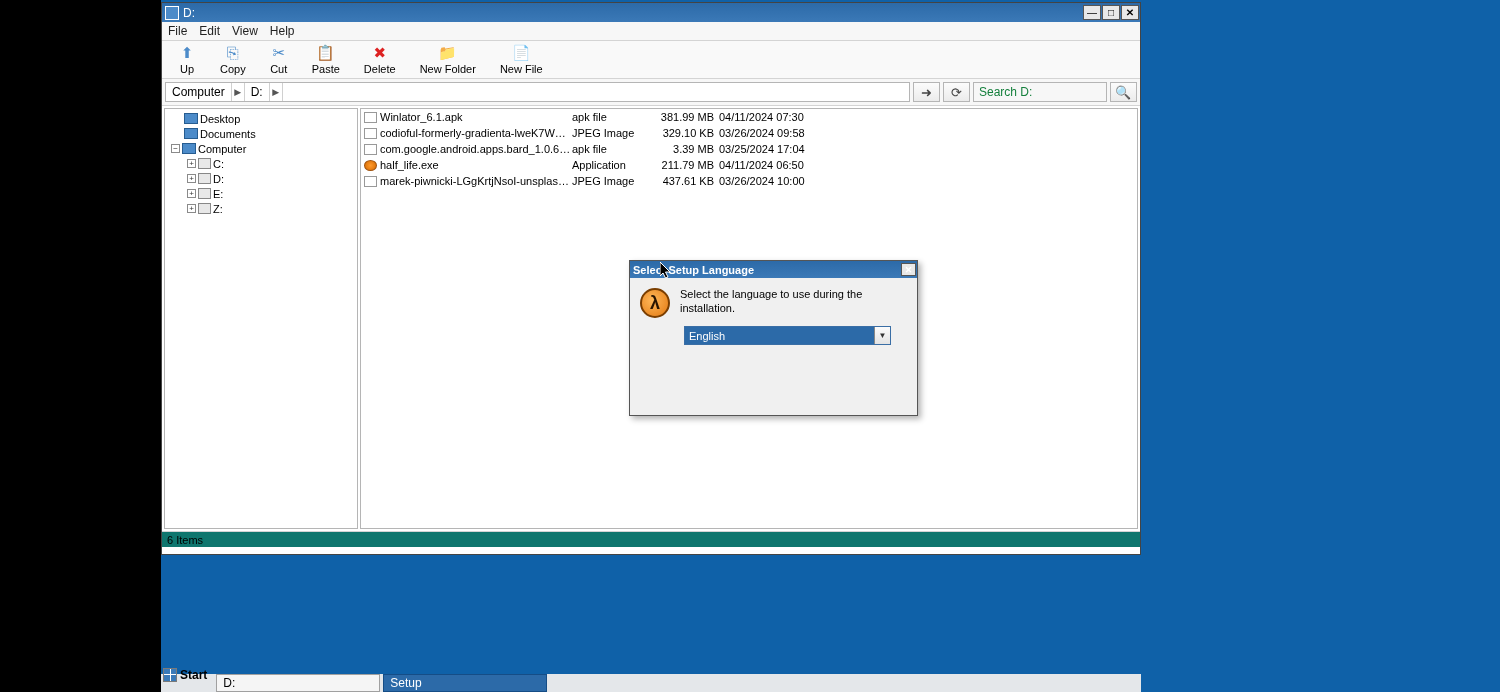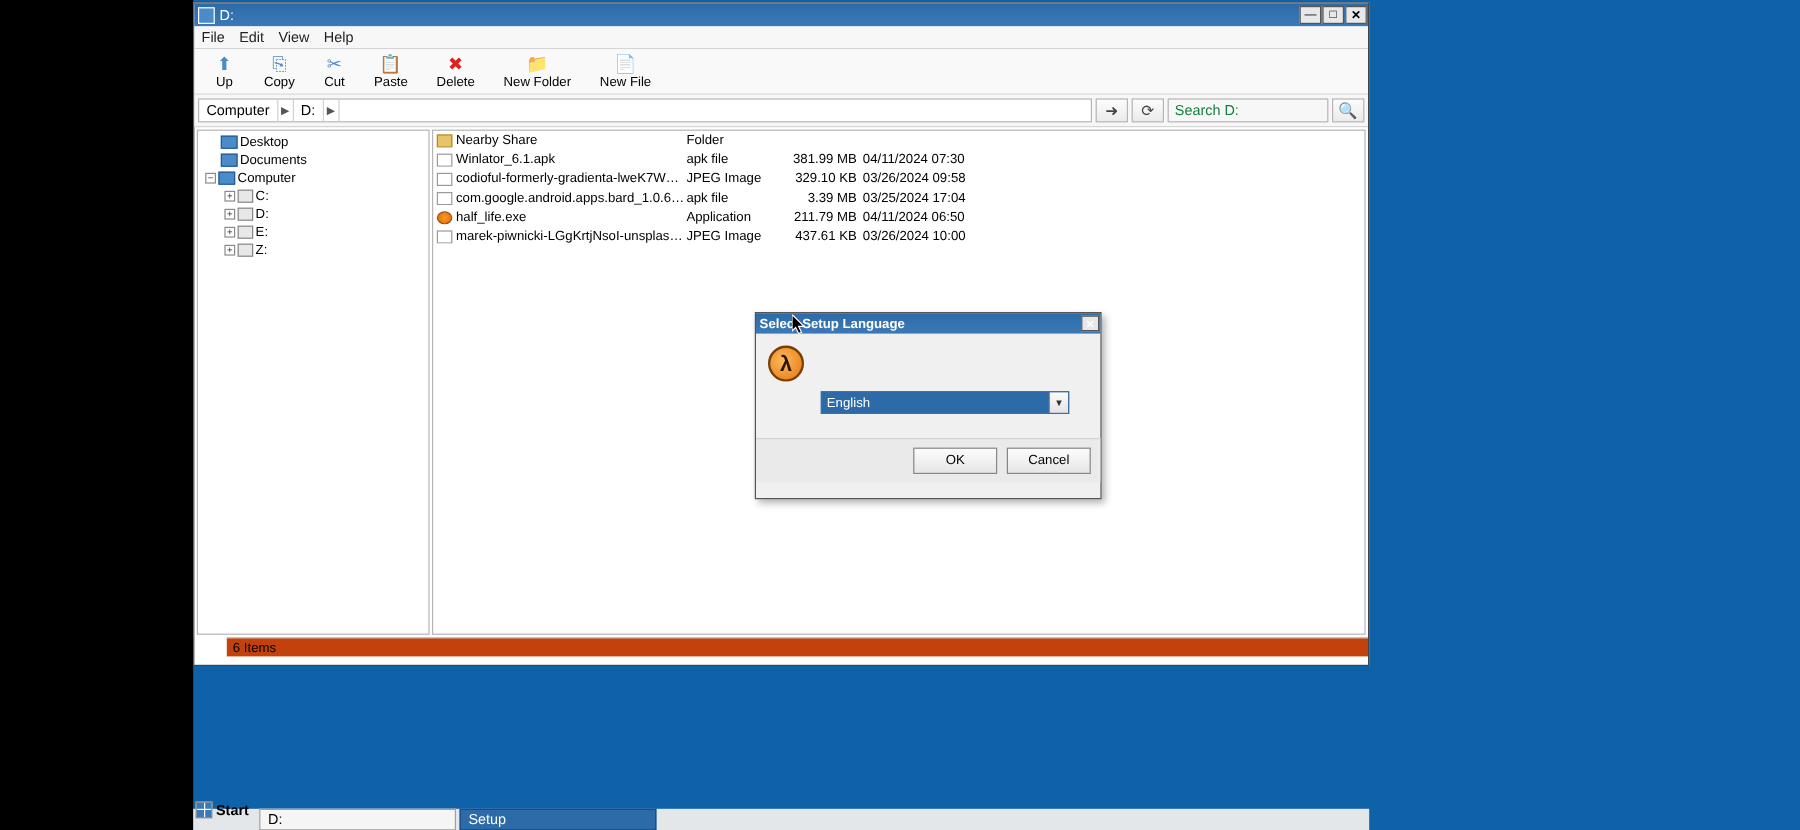--- a/index.html
+++ b/index.html
@@ -53,21 +53,21 @@
 .list-body { }
 .row { display: flex; height: 16px; align-items: center; font-size: 11px; }
 .row .cell { display: flex; align-items: center; overflow: hidden; white-space: nowrap; }
 .row .cname { padding-left: 3px; gap: 3px; }
 .row .csize { justify-content: flex-end; padding-right: 5px; }
 .fico { width: 13px; height: 11px; flex-shrink: 0; }
 .fico.folder { background: #e9c36c; border: 1px solid #b18c2e; }
 .fico.file { background: #fff; border: 1px solid #999; }
 .fico.app { background: radial-gradient(circle,#ff9a2c,#d66a00); border-radius: 50%; border: 1px solid #a0510b; }
 
-.status { height: 16px; border-top: 1px solid #d4d4d4; background: #c2410c; display: flex; align-items: center; padding-left: 5px; font-size: 11px; margin-left: 27px; }
+.status { height: 16px; border-top: 1px solid #d4d4d4; background: #0f766e; display: flex; align-items: center; padding-left: 5px; font-size: 11px; }
 
 .dialog { position: absolute; left: 629px; top: 260px; width: 289px; height: 156px; background: #f0f0f0; border: 1px solid #555; box-shadow: 3px 3px 6px rgba(0,0,0,.3); }
 .dialog .titlebar { height: 17px; background: linear-gradient(to bottom,#2c6aa8,#3b79b7); font-weight: bold; font-size: 11px; }
 .dialog .dclose { width: 15px; height: 13px; background: #e8e8e8; border: 1px solid #555; display: flex; align-items: center; justify-content: center; font-size: 9px; font-weight: bold; margin-right: 1px; }
 .dbody { padding: 10px 14px 6px 10px; display: flex; gap: 10px; }
 .dicon { width: 30px; height: 30px; border-radius: 50%; background: radial-gradient(circle at 40% 40%,#ffb85a,#e27810); border: 2px solid #7a3e00; display: flex; align-items: center; justify-content: center; color: #2a1400; font-weight: bold; font-size: 18px; flex-shrink: 0; }
 .dtext { font-size: 11px; line-height: 1.25; }
 .dselect { margin: 2px 26px 0 54px; height: 19px; border: 1px solid #3a6ea5; background: #2c6aa8; color: #fff; display: flex; align-items: center; padding-left: 4px; font-size: 11px; position: relative; }
 .dselect .arrow { position: absolute; right: 0; top: 0; width: 16px; height: 17px; background: linear-gradient(#fcfcfc,#e3e3e3); border-left: 1px solid #888; display: flex; align-items: center; justify-content: center; color: #333; font-size: 8px; }
 .dbtns { border-top: 1px solid #d4d4d4; margin-top: 20px; height: 37px; display: flex; align-items: center; justify-content: flex-end; gap: 8px; padding-right: 8px; background: #eaeaea; }
@@ -179,29 +179,20 @@
           <span class="tog">+</span>
           <span class="dic"></span>
           <span>Z:</span>
         </div>
     </div>
 
     <div class="list">
       <div class="list-body" id="list-body">
           <div class="row">
             <div class="cell cname">
-              <span class="fico folder"></span>
-              <span>Nearby Share</span>
-            </div>
-            <div class="cell ctype">Folder</div>
-            <div class="cell csize"></div>
-            <div class="cell cdate"></div>
-          </div>
-          <div class="row">
-            <div class="cell cname">
               <span class="fico file"></span>
               <span>Winlator_6.1.apk</span>
             </div>
             <div class="cell ctype">apk file</div>
             <div class="cell csize">381.99 MB</div>
             <div class="cell cdate">04/11/2024 07:30</div>
           </div>
           <div class="row">
             <div class="cell cname">
               <span class="fico file"></span>
@@ -248,29 +239,26 @@
 </div>
 
 <div class="dialog">
   <div class="titlebar">
     <span>Select Setup Language</span>
     <div class="spacer"></div>
     <div class="dclose">✕</div>
   </div>
   <div class="dbody">
     <div class="dicon">λ</div>
+    <div class="dtext">Select the language to use during the installation.</div>
   </div>
   <div class="dselect">
     <span>English</span>
     <div class="arrow">▼</div>
   </div>
-  <div class="dbtns">
-    <div class="dbtn">OK</div>
-    <div class="dbtn">Cancel</div>
-  </div>
 </div>
 
 <div class="taskbar">
   <div class="start-btn">
     <div class="grid-ic">
         <div></div>
         <div></div>
         <div></div>
         <div></div>
       </div>

